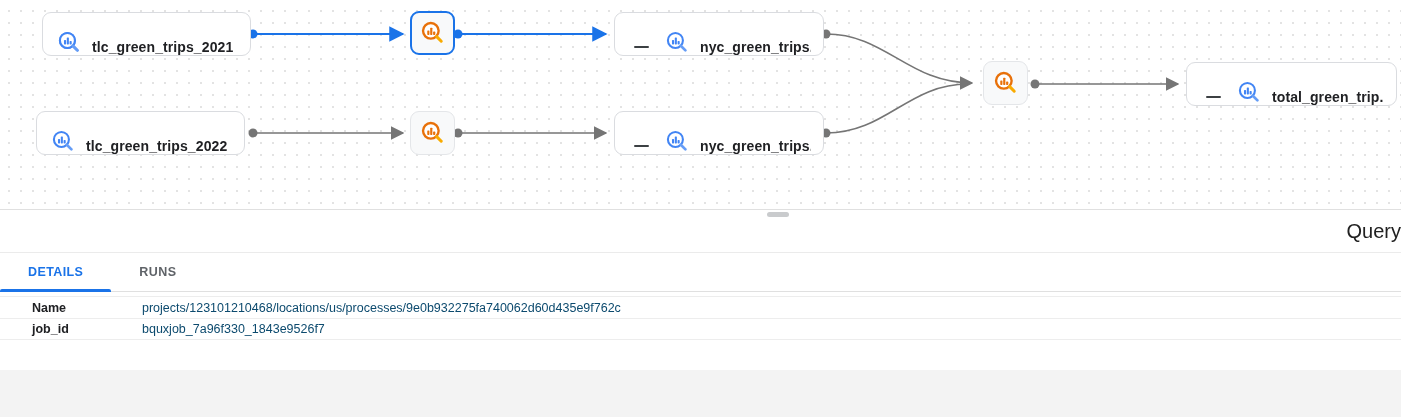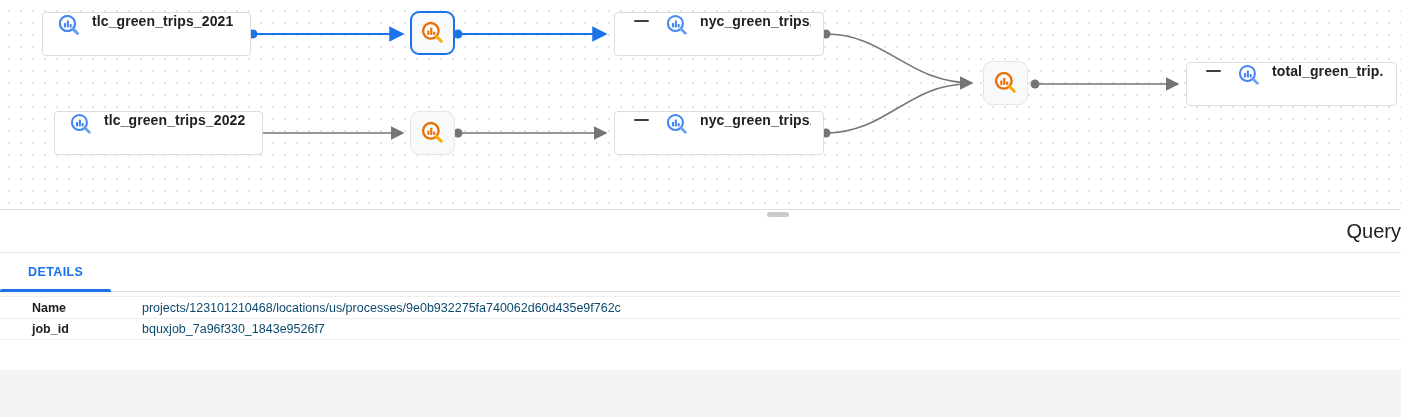--- a/index.html
+++ b/index.html
@@ -29,22 +29,22 @@
   }
   .edges{position:absolute;inset:0;pointer-events:none;}
   .edge-blue{stroke:var(--accent-blue);stroke-width:1.8;fill:none;}
   .edge-gray{stroke:var(--edge-gray);stroke-width:1.6;fill:none;}
   .dot-blue{fill:var(--accent-blue);}
   .dot-gray{fill:var(--edge-gray);}
   .mk-blue{fill:var(--accent-blue);}
   .mk-gray{fill:var(--edge-gray);}
 
   .tnode{
-    position:absolute;height:44px;display:flex;align-items:flex-start;
-    background:#fff;border:1px solid #dadce0;border-radius:4px;
+    position:absolute;height:44px;display:flex;align-items:flex-end;
+    background:#fff;border:1px solid #dadce0;border-radius:9px;
     padding:0 12px 0 14px;cursor:pointer;
   }
   .tnode .tlabel{
     font-size:14px;font-weight:600;color:var(--text-dark);
     letter-spacing:.1px;white-space:nowrap;overflow:hidden;
   }
   .icon-wrap{display:inline-flex;flex:0 0 auto;}
   .tnode .icon-wrap{margin-right:10px;}
   .minus{
     display:inline-flex;align-items:center;justify-content:center;
@@ -175,21 +175,21 @@
           <circle cx="10" cy="10" r="7.2" fill="#fff" stroke="#4285f4" stroke-width="2"></circle>
           <path d="M15.4 15.4 L19.6 19.6" stroke="#669df6" stroke-width="2.6" stroke-linecap="round" fill="none"></path>
           <rect x="6.7" y="9.6" width="2" height="4.2" rx="0.6"></rect>
           <rect x="9.4" y="7.1" width="2" height="6.7" rx="0.6"></rect>
           <rect x="12.1" y="10.6" width="2" height="3.2" rx="0.6"></rect>
         </svg>
       </span>
       <span class="tlabel">nyc_green_trips...</span>
     </div>
 
-    <div class="tnode" style="left:54px;top:111px;width:209px">
+    <div class="tnode" style="left:36px;top:111px;width:209px">
       <span class="icon-wrap">
         <svg width="25" height="25" viewBox="0 0 24 24" fill="#4285f4">
           <circle cx="10" cy="10" r="7.2" fill="#fff" stroke="#4285f4" stroke-width="2"></circle>
           <path d="M15.4 15.4 L19.6 19.6" stroke="#669df6" stroke-width="2.6" stroke-linecap="round" fill="none"></path>
           <rect x="6.7" y="9.6" width="2" height="4.2" rx="0.6"></rect>
           <rect x="9.4" y="7.1" width="2" height="6.7" rx="0.6"></rect>
           <rect x="12.1" y="10.6" width="2" height="3.2" rx="0.6"></rect>
         </svg>
       </span>
       <span class="tlabel">tlc_green_trips_2022</span>
@@ -254,20 +254,21 @@
 
   <div class="drag-handle"></div>
 
   <div class="panel">
     <div class="panel-header">
       <div class="panel-title">Query</div>
     </div>
 
     <div class="tabs">
       <button class="tab active">DETAILS</button>
+      <button class="tab">RUNS</button>
     </div>
 
     <div class="details">
       <div class="drow">
         <span class="dkey">Name</span>
         <span class="dval">projects/123101210468/locations/us/processes/9e0b932275fa740062d60d435e9f762c</span>
       </div>
       <div class="drow">
         <span class="dkey">job_id</span>
         <span class="dval">bquxjob_7a96f330_1843e9526f7</span>

